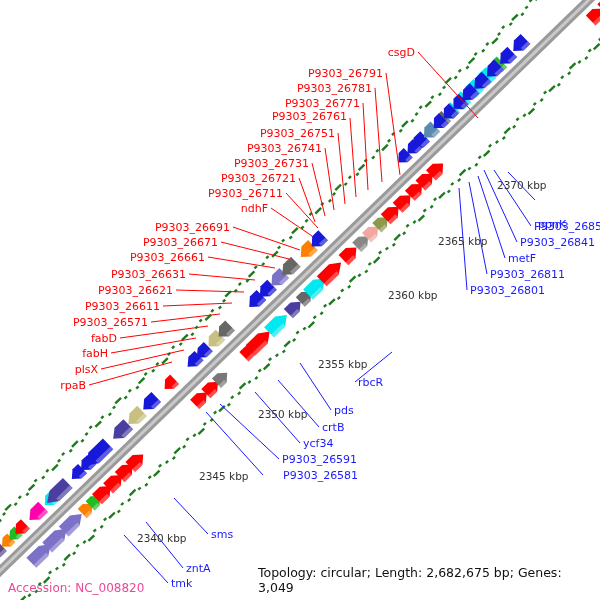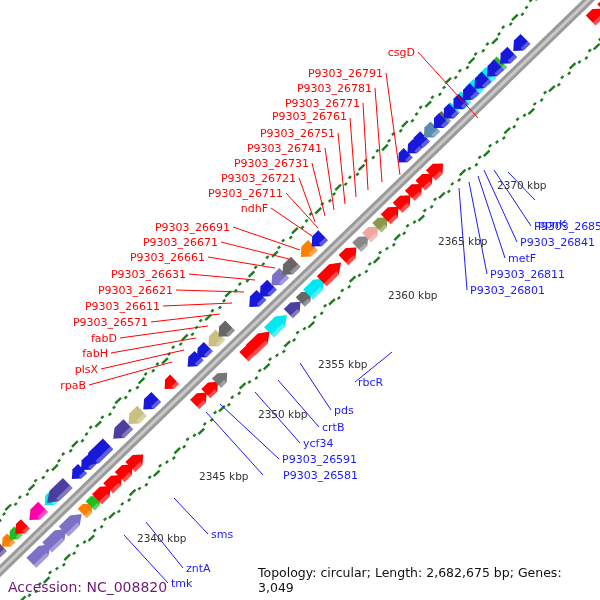--- a/index.html
+++ b/index.html
@@ -10,21 +10,21 @@
   }
   #stage{position:absolute;left:0;top:0;width:600px;height:600px;overflow:hidden;}
   #svg{position:absolute;left:0;top:0;}
 
   .title{
     position:absolute;top:6px;left:0;width:600px;text-align:center;
     font-family:"DejaVu Serif","Liberation Serif",serif;
     font-style:italic;font-size:14.5px;color:#111;letter-spacing:.1px;
   }
   .footer{position:absolute;bottom:5px;left:0;width:600px;height:18px;}
-  .acc{position:absolute;left:8px;bottom:0;font-size:14px;color:#701a75;}
+  .acc{position:absolute;left:8px;bottom:0;font-size:12px;color:#ec4899;}
   .topo{position:absolute;left:258px;bottom:0;font-size:12.5px;color:#111;}
 
   .lbl{position:absolute;font-size:11px;white-space:nowrap;line-height:11px;}
   .lbl.red{color:#ff0000;}
   .lbl.blue{color:#1a1aff;}
   .lbl.tick{color:#333333;font-size:10.5px;}
   .lbl.r{transform:translate(-100%,-50%);}
   .lbl.l{transform:translate(0,-50%);}
 </style>
 </head>

